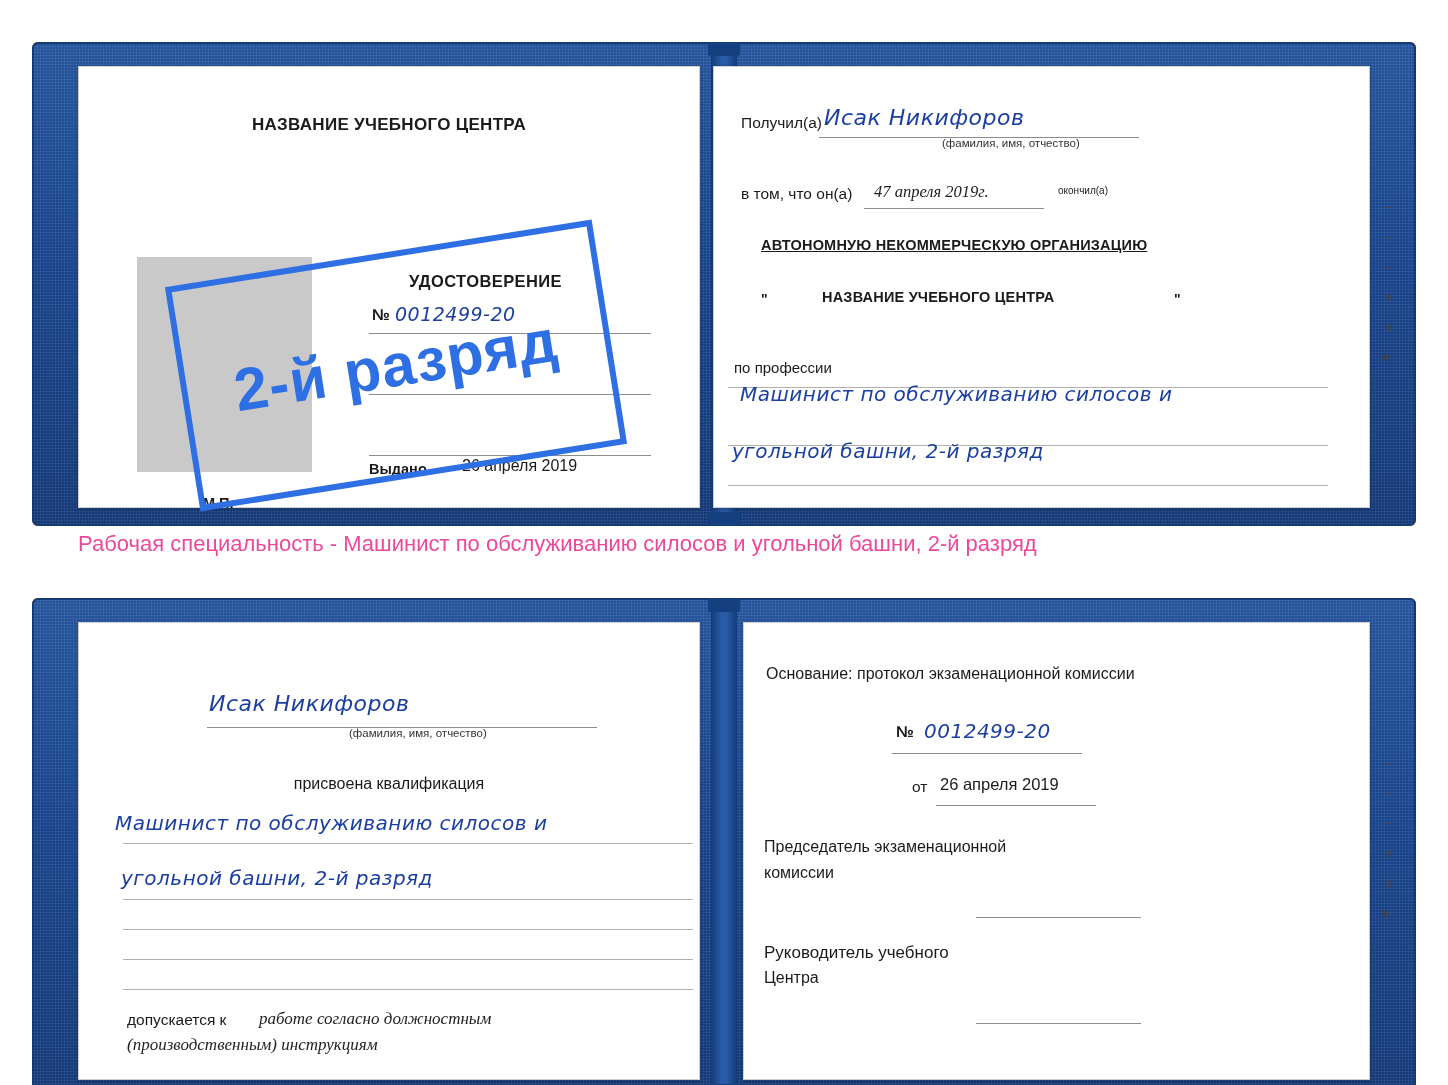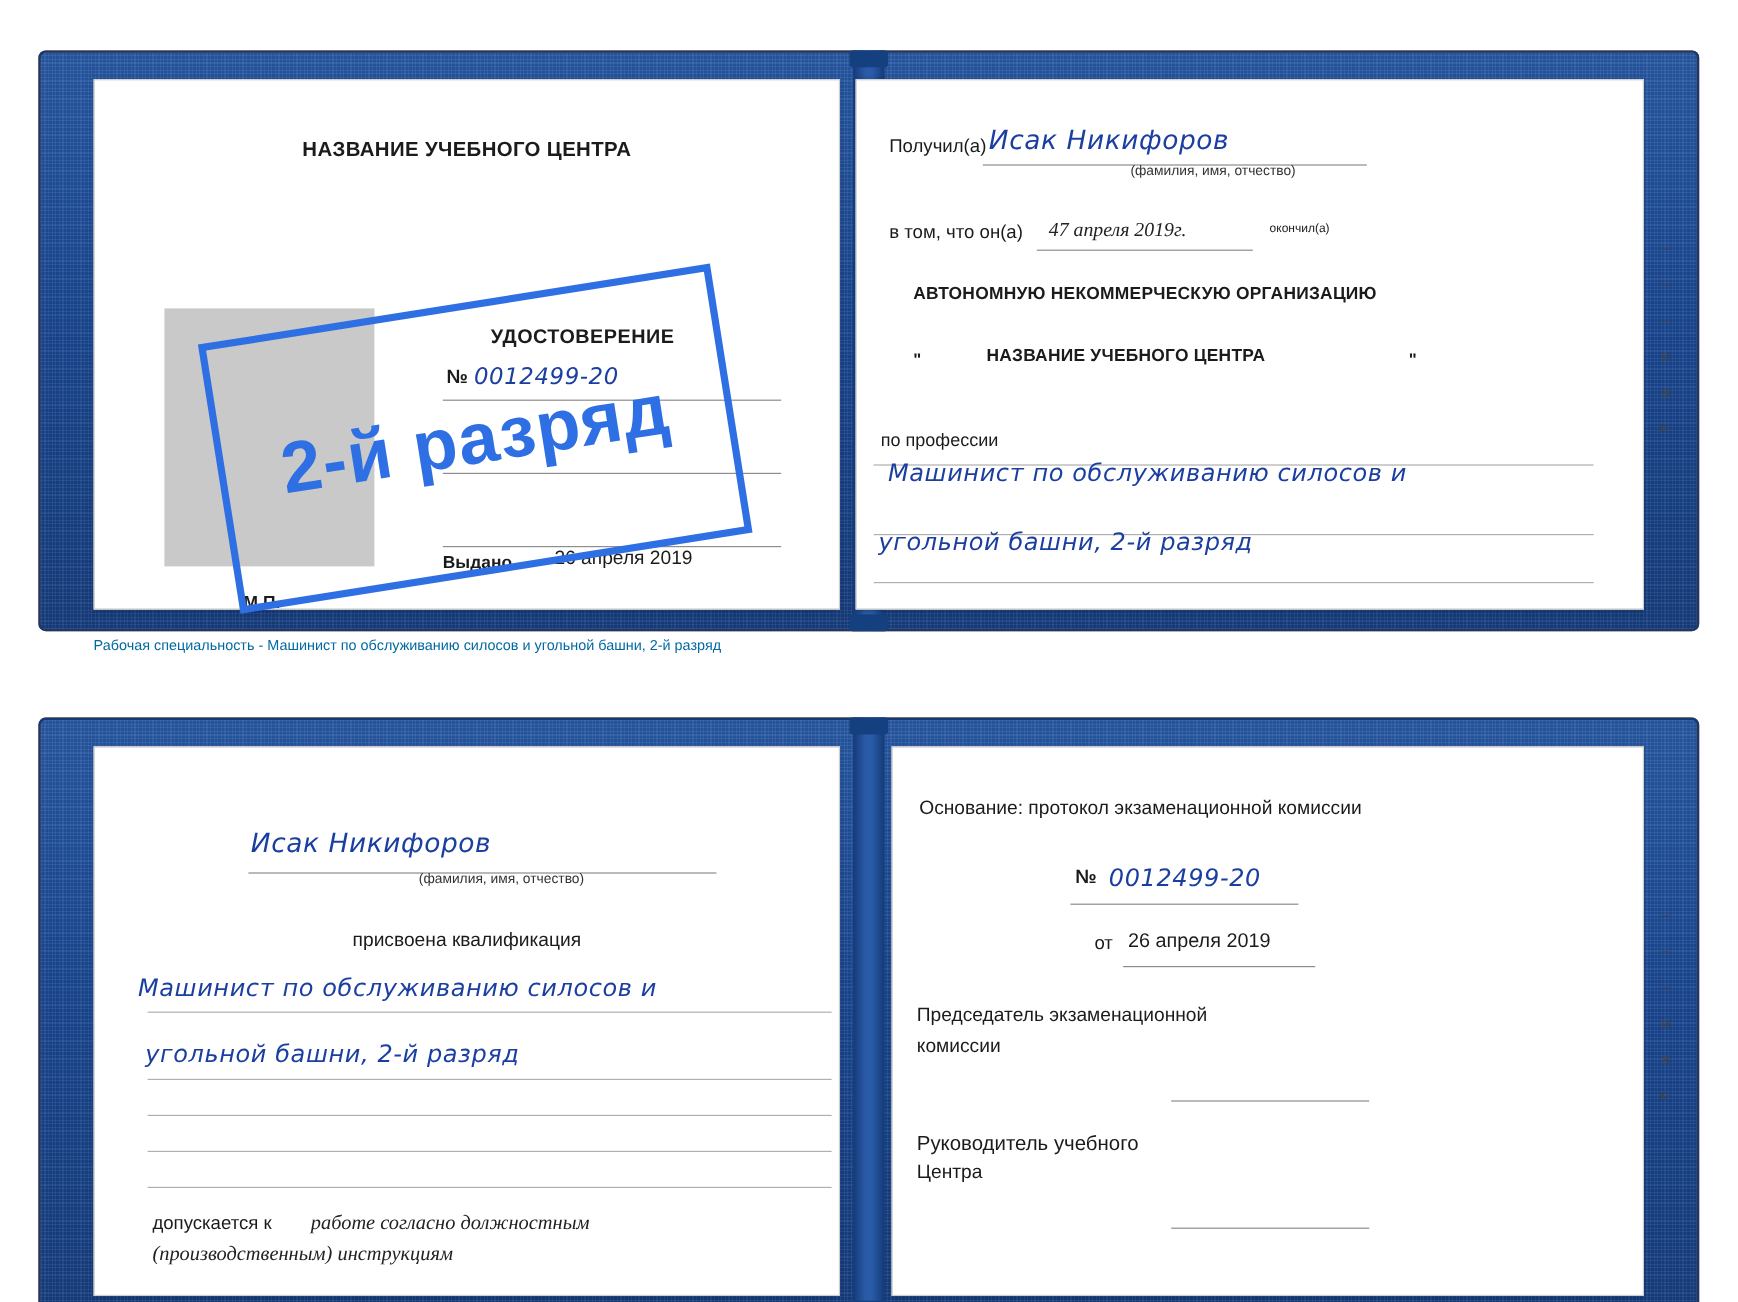--- a/index.html
+++ b/index.html
@@ -35,21 +35,21 @@
 
   
   .photo{position:absolute;background:#c9c9c9;}
 
   
   .stamp{position:absolute;border:6px solid #2f6fe4;color:#2f6fe4;font-weight:bold;
      font-family:"Liberation Sans",sans-serif;display:flex;align-items:center;justify-content:center;
      transform:rotate(-9deg);background:rgba(255,255,255,.0);}
   .stamp span{font-size:60px;letter-spacing:1px;}
 
-  .caption{position:absolute;font-size:12px;color:#0369a1;}
+  .caption{position:absolute;font-size:22px;color:#ec4899;}
 
   
   .edgecol{position:absolute;font-size:13px;color:#444;line-height:30px;}
 </style>
 </head>
 <body>
 
 <div class="book" style="top:14px;height:484px;">
   <div class="book-outer">
     <div class="cover"></div>
@@ -80,21 +80,21 @@
       <div class="txt" style="left:27px;top:47px;font-size:15.5px;">Получил(а)</div>
       <div class="txt hand" style="left:110px;top:38px;font-size:22px;">Исак Никифоров</div>
       <div class="line" style="left:105px;top:70px;width:320px;"></div>
       <div class="txt" style="left:228px;top:70px;font-size:11.5px;color:#333;">(фамилия, имя, отчество)</div>
 
       <div class="txt" style="left:27px;top:118px;font-size:15.5px;">в том, что он(а)</div>
       <div class="txt handk" style="left:160px;top:115px;font-size:16.5px;">47 апреля 2019г.</div>
       <div class="line" style="left:150px;top:141px;width:180px;"></div>
       <div class="txt" style="left:344px;top:118px;font-size:10px;">окончил(а)</div>
 
-      <div class="txt b" style="left:47px;top:170px;font-size:14.5px;letter-spacing:.2px;">АВТОНОМНУЮ НЕКОММЕРЧЕСКУЮ ОРГАНИЗАЦИЮ</div>
+      <div class="txt b" style="left:47px;top:170px;font-size:14.5px;letter-spacing:.2px;text-decoration:underline;">АВТОНОМНУЮ НЕКОММЕРЧЕСКУЮ ОРГАНИЗАЦИЮ</div>
       <div class="txt b" style="left:47px;top:224px;font-size:14px;">"</div>
       <div class="txt b" style="left:108px;top:222px;font-size:14.5px;letter-spacing:.2px;">НАЗВАНИЕ УЧЕБНОГО ЦЕНТРА</div>
       <div class="txt b" style="left:460px;top:224px;font-size:14px;">"</div>
 
       <div class="txt" style="left:20px;top:292px;font-size:15px;">по профессии</div>
       <div class="line thin" style="left:14px;top:320px;width:600px;"></div>
       <div class="txt hand" style="left:26px;top:315px;font-size:20px;">Машинист по обслуживанию силосов и</div>
       <div class="line thin" style="left:14px;top:378px;width:600px;"></div>
       <div class="txt hand" style="left:18px;top:372px;font-size:20px;">угольной башни, 2-й разряд</div>
       <div class="line thin" style="left:14px;top:418px;width:600px;"></div>

